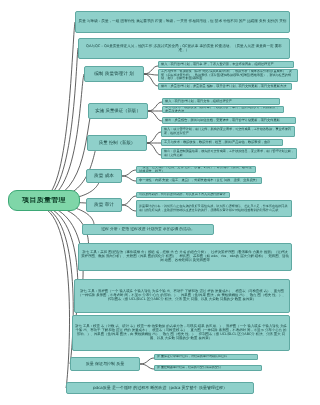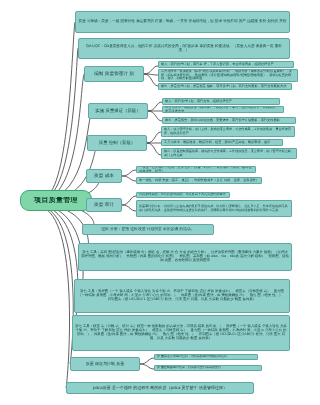--- a/index.html
+++ b/index.html
@@ -73,21 +73,21 @@
       <path d="M122,176 C130,176 130,181 136,181"></path>
 
       <path d="M122,205 C130,205 130,196 136,196"></path>
       <path d="M122,205 C130,205 130,211 136,211"></path>
 
       <path d="M140,364 C148,364 148,358 154,358"></path>
       <path d="M140,364 C148,364 148,369 154,369"></path>
     </g>
   </svg>
 
-  <div class="node root" style="left:20px;top:190px;width:72px;height:21px;font-size:7px;">
+  <div class="node root" style="left:8px;top:190px;width:72px;height:21px;font-size:7px;">
     <span class="txt">项目质量管理</span>
   </div>
 
   <div class="node lvl1" style="left:75px;top:11px;width:215px;height:22px;font-size:3.6px;">
     <span class="txt">质量 与等级：质量，一组 固有特性 满足要求的 程度；等级，一类用 作相同用途，但 技术 特性不同 的产 品或服 务所 划分的 类别</span>
   </div>
 
   <div class="node lvl1" style="left:78px;top:38px;width:212px;height:21px;font-size:3.6px;">
     <span class="txt">QA与QC：QA是质量保证人员，他的工作 涉及以式的全局；QC是从事 事的质量 检查活动。（质量人员进 谈是由一定 要标准。）</span>
   </div>

